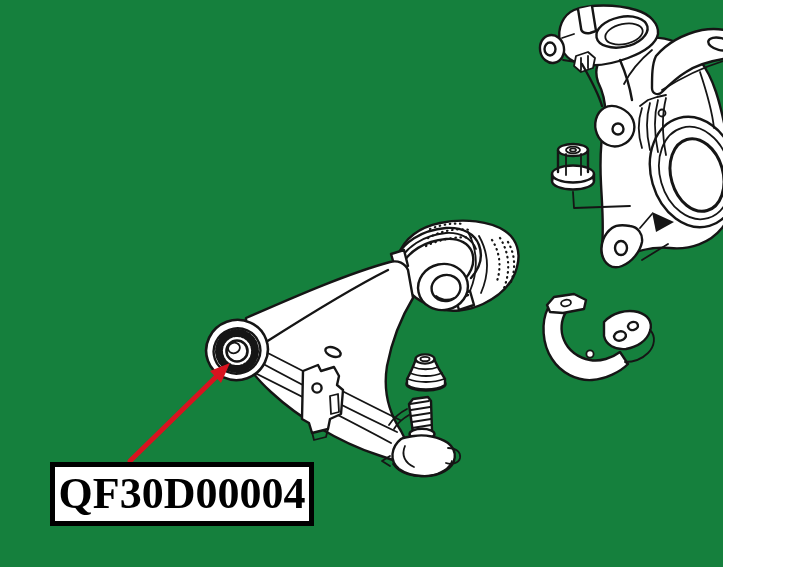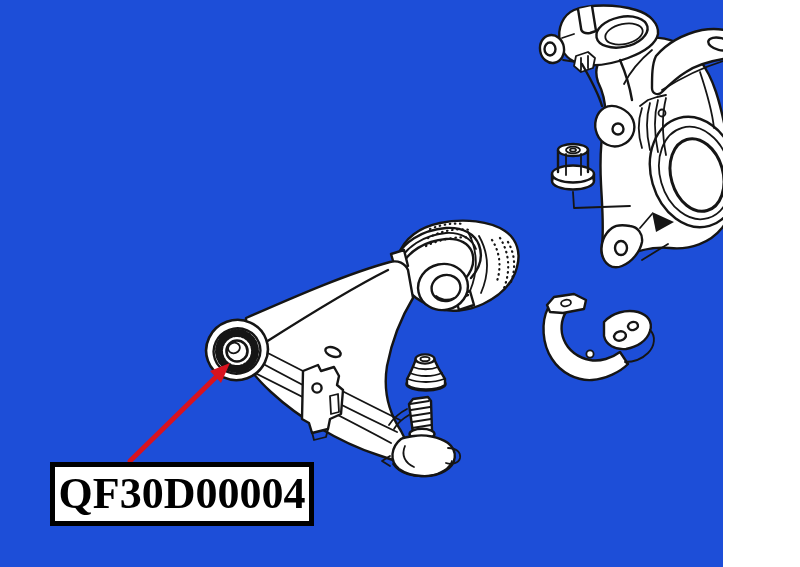--- a/index.html
+++ b/index.html
@@ -1,17 +1,17 @@
 <!DOCTYPE html>
 <html><head>
 <meta charset="utf-8">
 <style>
   html,body{margin:0;padding:0;background:#fff;}
   .canvas{
-    position:relative;width:723px;height:567px;background:#1d4ed8;overflow:hidden;
+    position:relative;width:723px;height:567px;background:#15803d;overflow:hidden;
     font-family:"Liberation Serif","DejaVu Serif",serif;
   }
   svg{position:absolute;left:0;top:0;}
   .part-label-box{
     position:absolute;left:50px;top:462px;width:264px;height:64px;
     box-sizing:border-box;border:5px solid #000;background:#fff;
     display:flex;align-items:center;justify-content:center;
   }
   .part-label-text{
     font-weight:bold;font-size:44px;color:#000;line-height:1;letter-spacing:0px;

